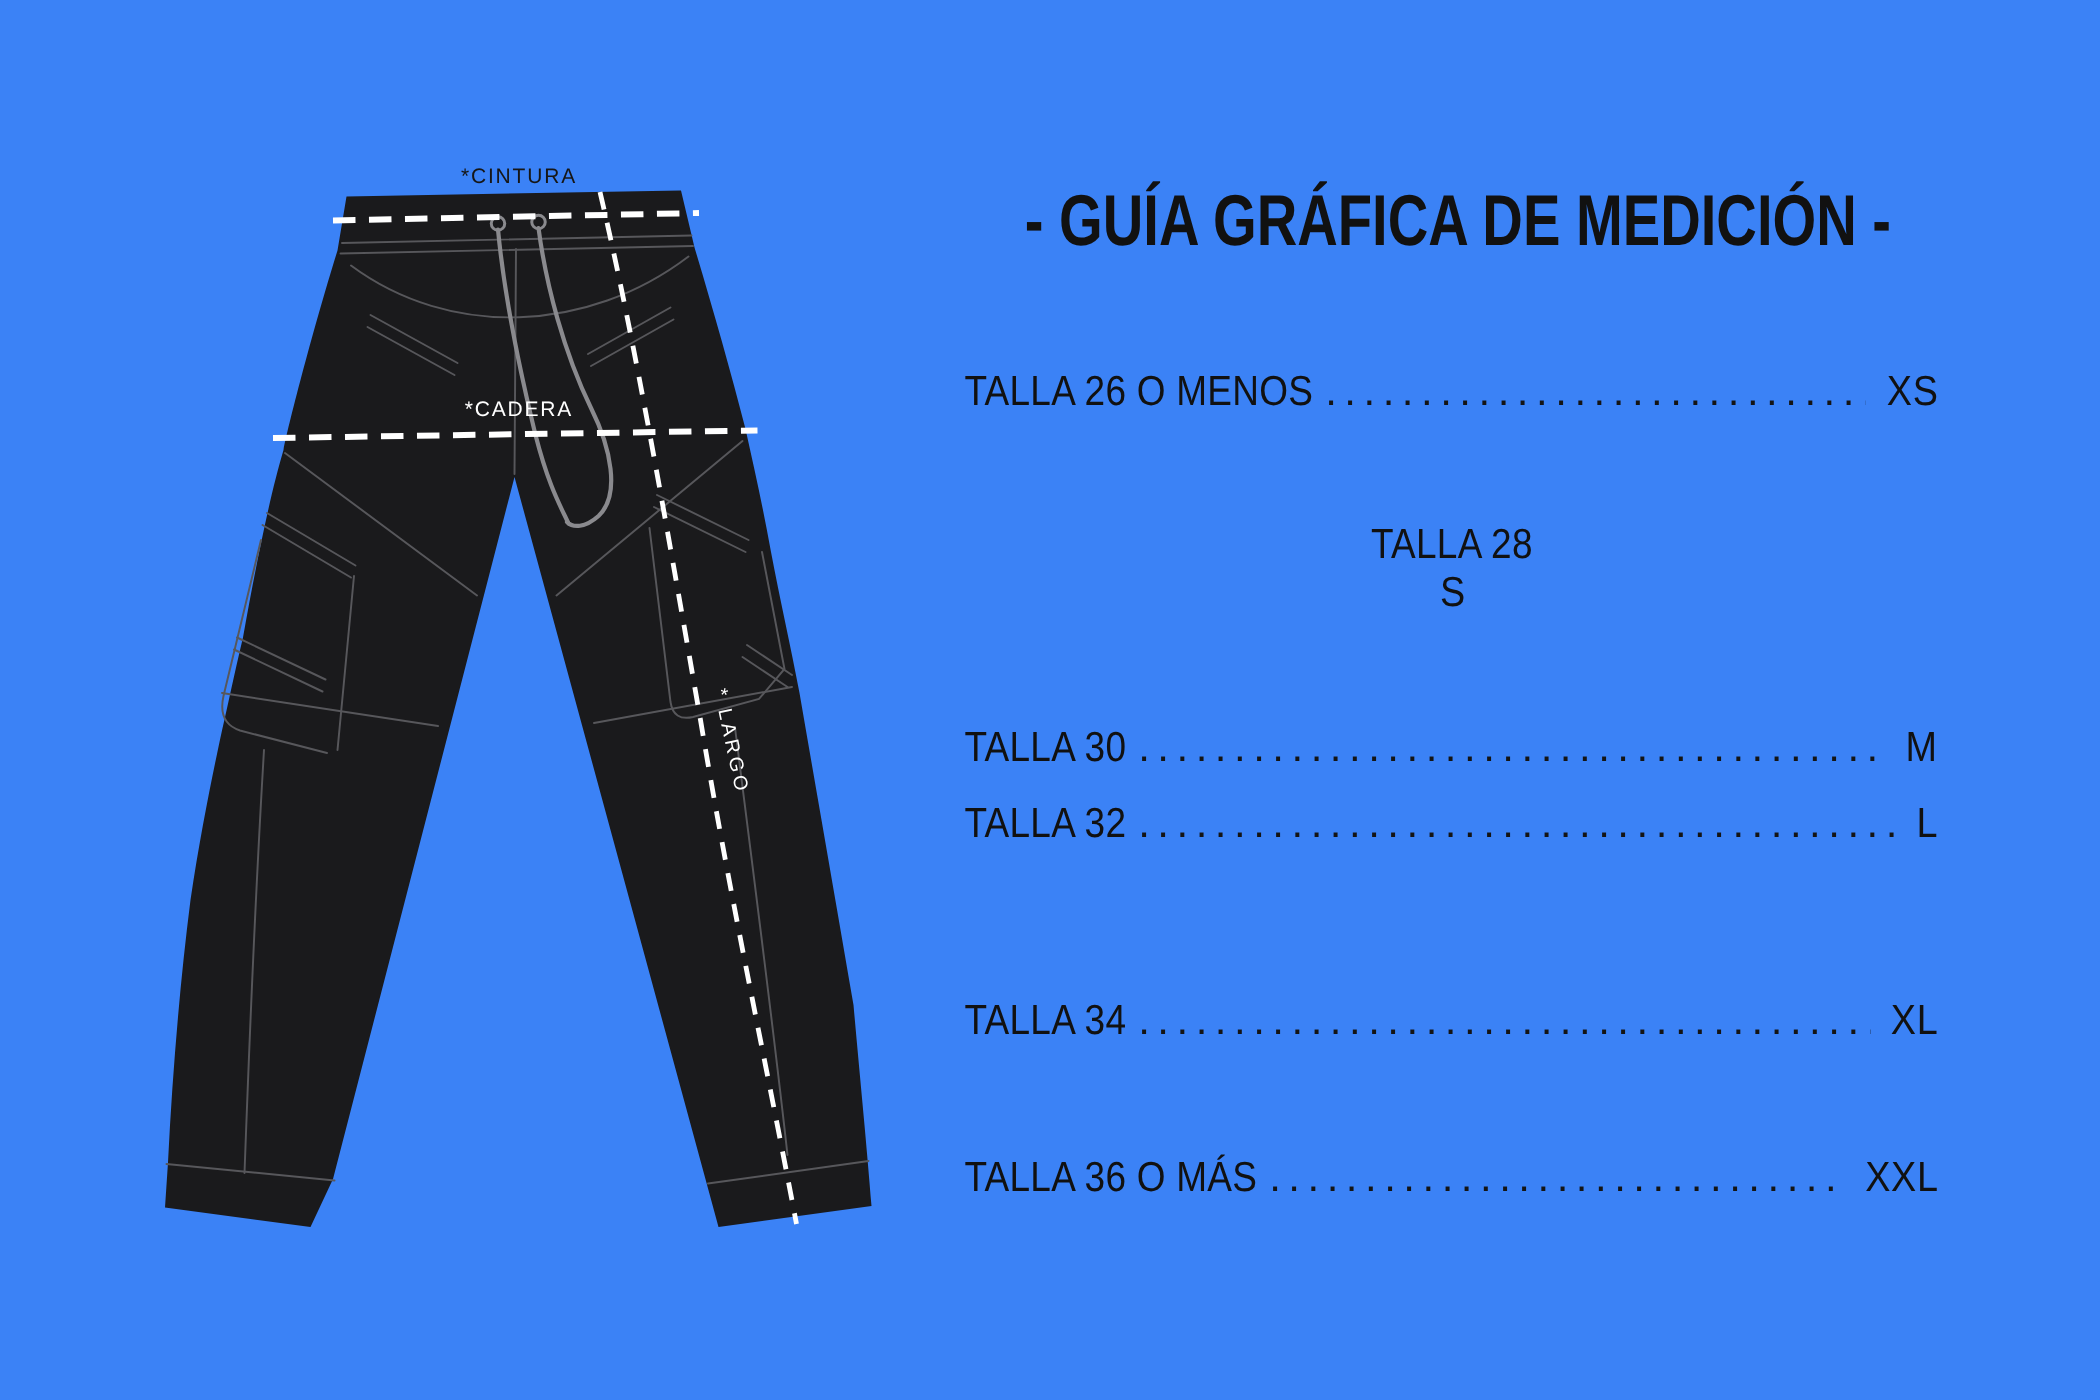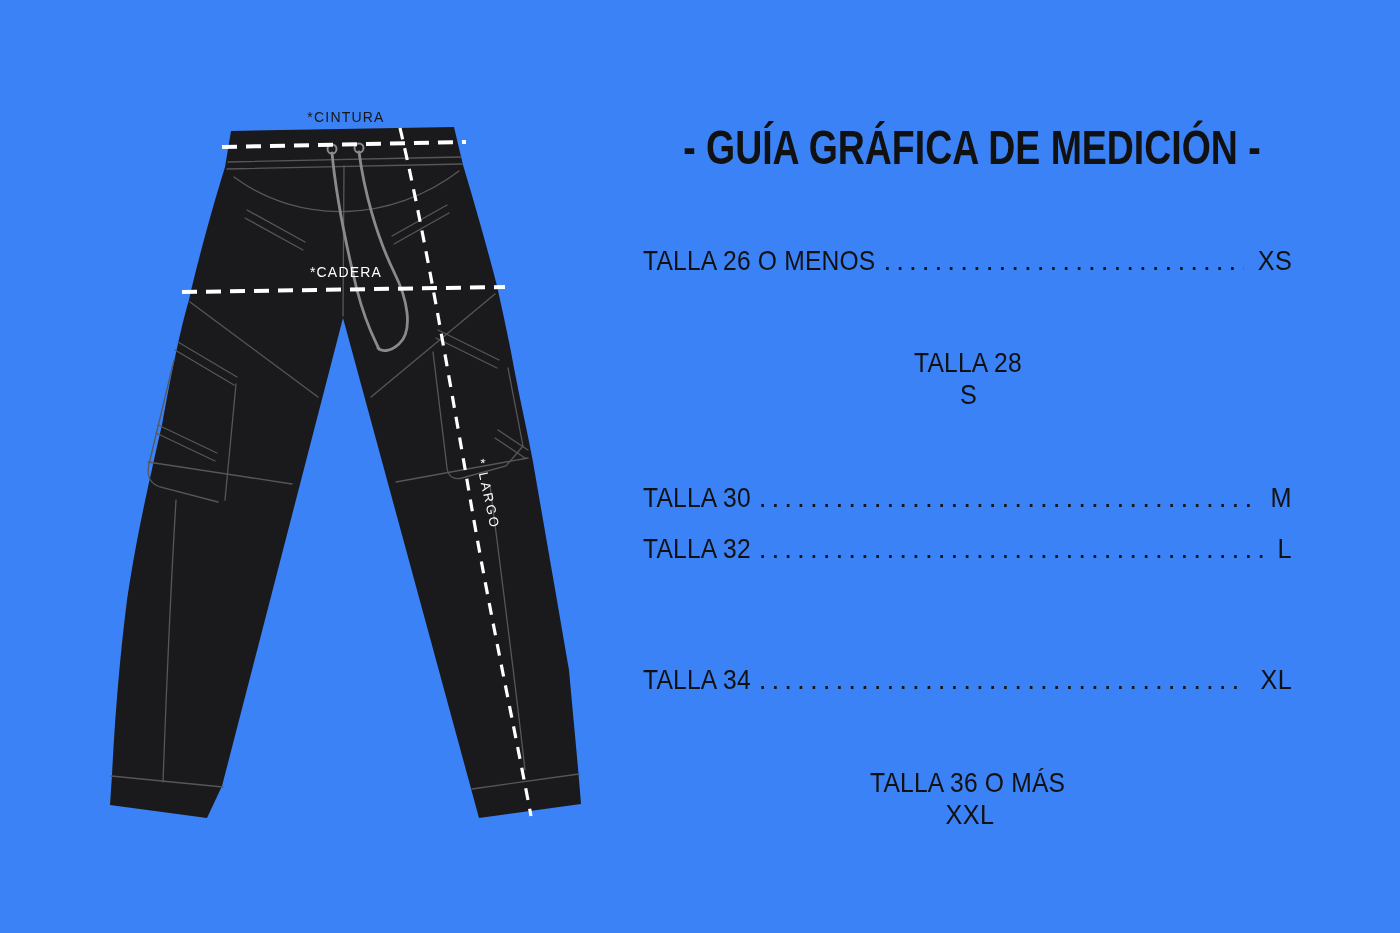--- a/index.html
+++ b/index.html
@@ -19,21 +19,21 @@
        letter-spacing:0px;transform:scaleX(0.78);white-space:nowrap;}
   .size-row{position:absolute;left:0;right:0;height:36px;display:flex;
        align-items:center;font-size:28px;white-space:nowrap;}
   .size-row .lbl{flex:0 0 auto;transform:scaleX(0.88);transform-origin:0 60%;
        letter-spacing:0.2px;}
   .size-row .leader{flex:1 1 0;min-width:0;overflow:hidden;white-space:nowrap;
        margin:0 10px 0 8px;letter-spacing:5px;color:#141414;}
   .size-row .sz{flex:0 0 auto;transform:scaleX(0.9);transform-origin:100% 60%;
        letter-spacing:0.5px;}
   .r1{top:243px;} .r2{top:347px;flex-direction:column;} .r3{top:452px;margin-top:28px;}
-  .r4{top:531px;} .r5{top:662px;} .r6{top:767px;flex-direction:column;}
+  .r4{top:531px;} .r5{top:662px;} .r6{top:767px;}
 </style>
 </head>
 <body>
 
 <div class="stage">
 
   <div class="diagram-wrap">
     <svg viewBox="0 0 620 933">
 
       <path d="M231 131 L454 127 L463 165

